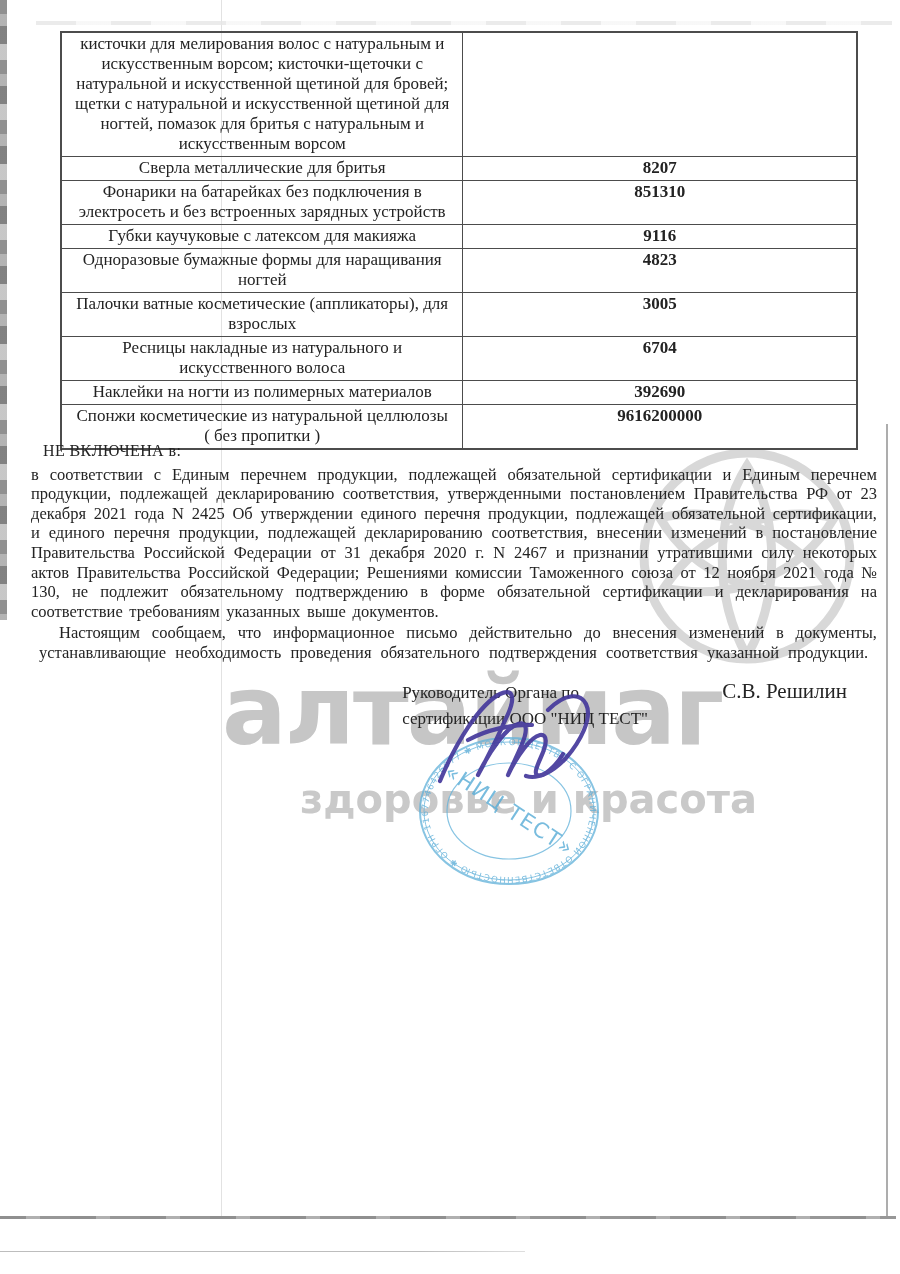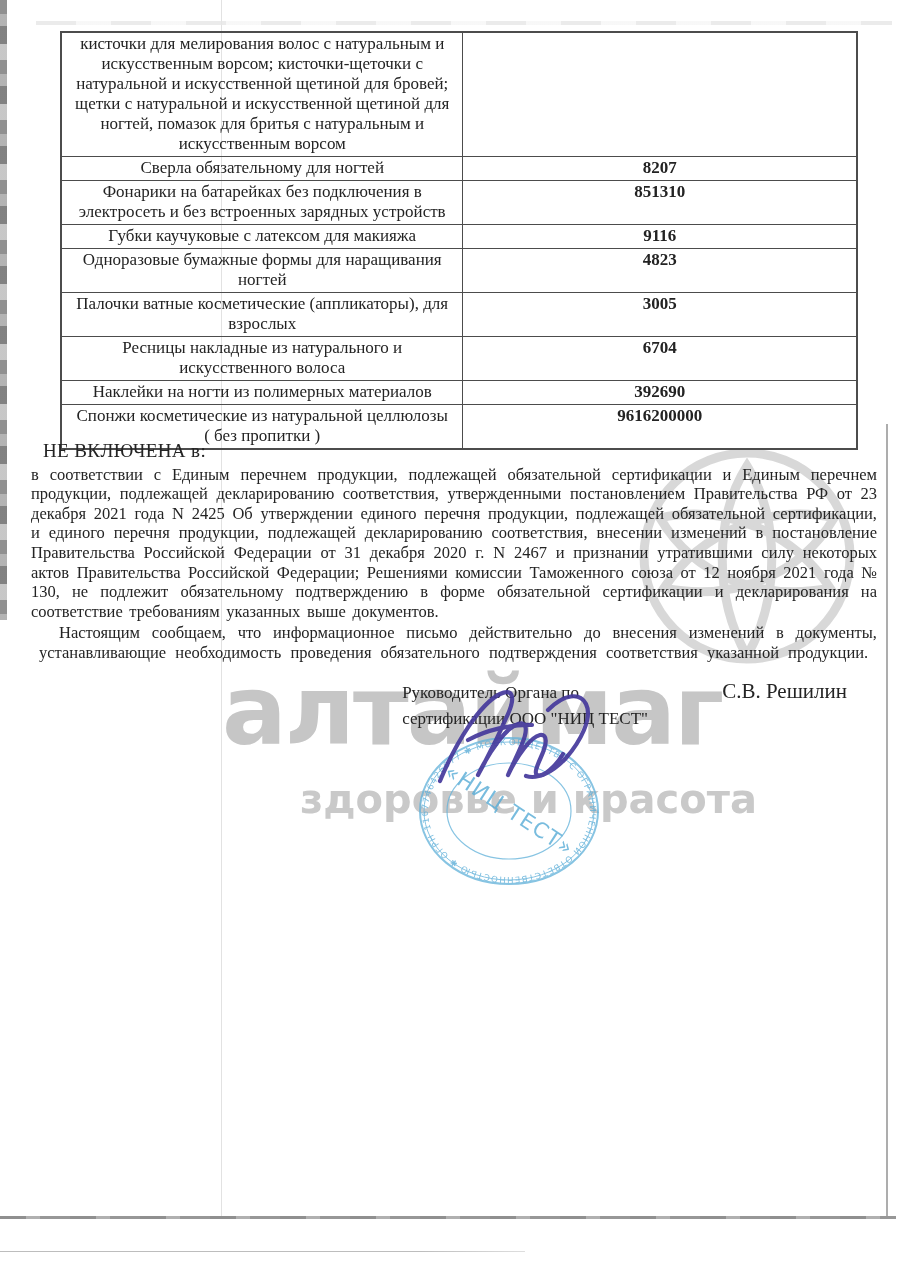--- a/index.html
+++ b/index.html
@@ -80,21 +80,21 @@
     text-align:center;
   }
   td.cell-name{width:50.5%;}
   td.cell-code{width:49.5%;vertical-align:top;font-weight:bold;}
 
   .content{
     position:absolute;left:31px;top:441px;width:846px;
     font-size:16.5px;line-height:19.6px;color:#242424;
   }
   .not-included{
-    font-size:19px;
+    font-size:16px;
     letter-spacing:.4px;
     margin:0 0 4px 12px;
   }
   .para1{
     margin:0;text-align:justify;word-spacing:2.5px;
   }
   .para2{
     margin:2px 0 0 8px;text-align:justify;word-spacing:5px;text-indent:20px;
   }
   .sign-row{
@@ -131,21 +131,21 @@
   <div class="doc-layer">
 
     <table class="product-table">
       <tbody>
 
       <tr>
           <td class="cell-name">кисточки для мелирования волос с натуральным и искусственным ворсом; кисточки-щеточки с натуральной и искусственной щетиной для бровей; щетки с натуральной и искусственной щетиной для ногтей, помазок для бритья с натуральным и искусственным ворсом</td>
           <td class="cell-code"></td>
         </tr>
           <tr>
-          <td class="cell-name">Сверла обязательному для ногтей</td>
+          <td class="cell-name">Сверла металлические для бритья</td>
           <td class="cell-code">8207</td>
         </tr>
           <tr>
           <td class="cell-name">Фонарики на батарейках без подключения в электросеть и без встроенных зарядных устройств</td>
           <td class="cell-code">851310</td>
         </tr>
           <tr>
           <td class="cell-name">Губки каучуковые с латексом для макияжа</td>
           <td class="cell-code">9116</td>
         </tr>

